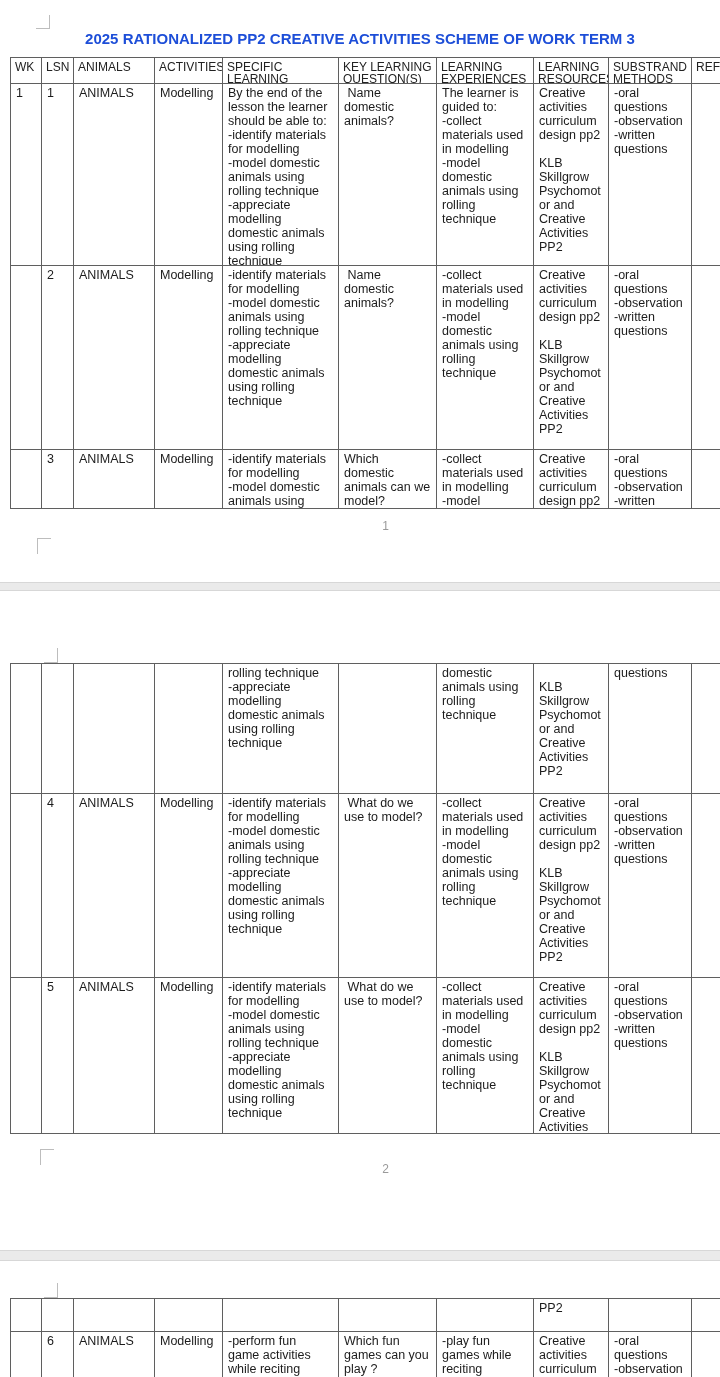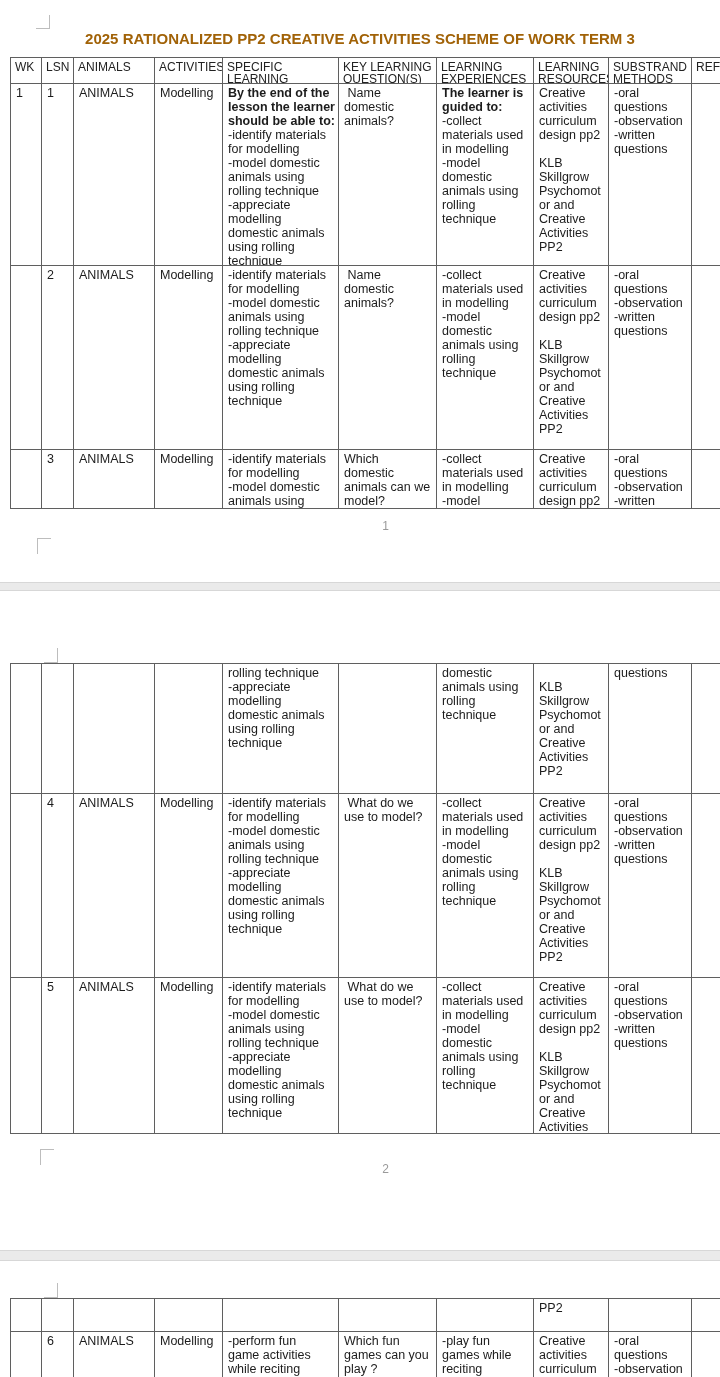--- a/index.html
+++ b/index.html
@@ -13,21 +13,21 @@
   #page1{top:0;height:582px;}
   #page2{top:591px;height:659px;}
   #page3{top:1261px;height:116px;}
   .page-gap{position:absolute;left:0;width:720px;background:#eaeaea;
     border-top:1px solid #d7d7d7;border-bottom:1px solid #d7d7d7;box-sizing:border-box;}
   #gap1{top:582px;height:9px;}
   #gap2{top:1250px;height:11px;}
 
   .doc-title{
     position:absolute;top:30px;left:0;width:720px;text-align:center;
-    font-size:15px;font-weight:bold;color:#a16207;white-space:nowrap;
+    font-size:15px;font-weight:bold;color:#1d4ed8;white-space:nowrap;
   }
   .page-number{
     position:absolute;left:10px;width:751px;text-align:center;
     font-size:12px;color:#9a9a9a;
   }
   
   .mark{position:absolute;width:13px;height:13px;}
   .mark-tl{border-right:1px solid #bdbdbd;border-bottom:1px solid #bdbdbd;}
   .mark-bl{border-left:1px solid #bdbdbd;border-top:1px solid #bdbdbd;}
 
@@ -35,21 +35,21 @@
     border-top:1px solid #5f5f5f;border-left:1px solid #5f5f5f;box-sizing:border-box;}
   .trow{display:grid;grid-template-columns:31px 32px 81px 68px 116px 98px 97px 75px 83px 80px;
     overflow:hidden;}
   .tcell{
     box-sizing:border-box;height:100%;overflow:hidden;
     border-right:1px solid #5f5f5f;border-bottom:1px solid #5f5f5f;
     padding:2px 3px 0 5px;
     font-size:12.5px;line-height:14px;white-space:pre-wrap;
   }
   .thead .tcell{font-size:12px;line-height:12px;padding:3px 2px 0 4px;color:#222;}
-  .tcell .b{font-weight:bold;}
+  .tcell .b{font-weight:normal;}
 </style>
 </head>
 <body>
 
 <div class="viewer">
 
   <div class="page" id="page1">
     <div class="mark mark-tl" style="left:36px;top:15px;"></div>
     <div class="doc-title">2025 RATIONALIZED PP2 CREATIVE ACTIVITIES SCHEME OF WORK TERM 3</div>
     <div class="table-frag" style="top:57px;">

